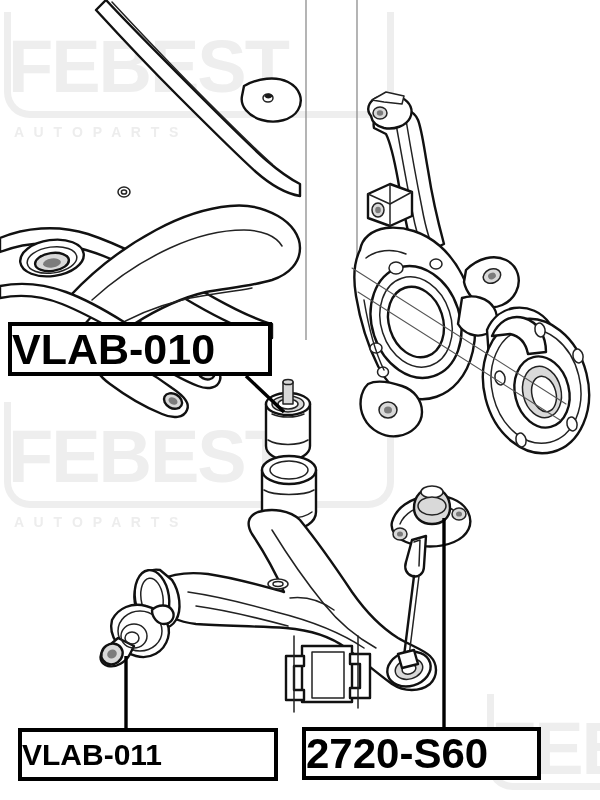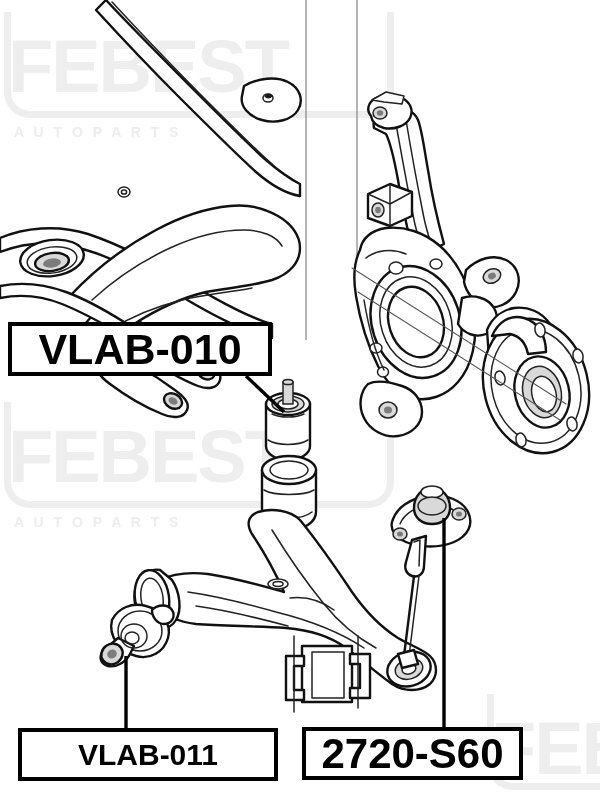--- a/index.html
+++ b/index.html
@@ -44,21 +44,20 @@
   }
 
   
   .callout {
     position: absolute;
     background: #ffffff;
     border: 4px solid #000000;
     box-sizing: border-box;
     display: flex;
     align-items: center;
-    justify-content: center;
     z-index: 40;
   }
   .callout span {
     font-family: "Liberation Sans", sans-serif;
     font-weight: bold;
     color: #000000;
     white-space: nowrap;
   }
 
   
@@ -418,17 +417,17 @@
   </svg>
 
   <div class="callout" style="left:8px; top:322px; width:264px; height:54px;">
     <span style="font-size:43px; letter-spacing:0px;">VLAB-010</span>
   </div>
 
   <div class="callout" style="left:18px; top:728px; width:260px; height:53px;">
     <span style="font-size:30px; letter-spacing:0px;">VLAB-011</span>
   </div>
 
-  <div class="callout" style="left:302px; top:727px; width:221px; height:53px;">
+  <div class="callout" style="left:302px; top:727px; width:239px; height:53px;">
     <span style="font-size:42px; letter-spacing:0px;">2720-S60</span>
   </div>
 
 </div>
 
 </body></html>

